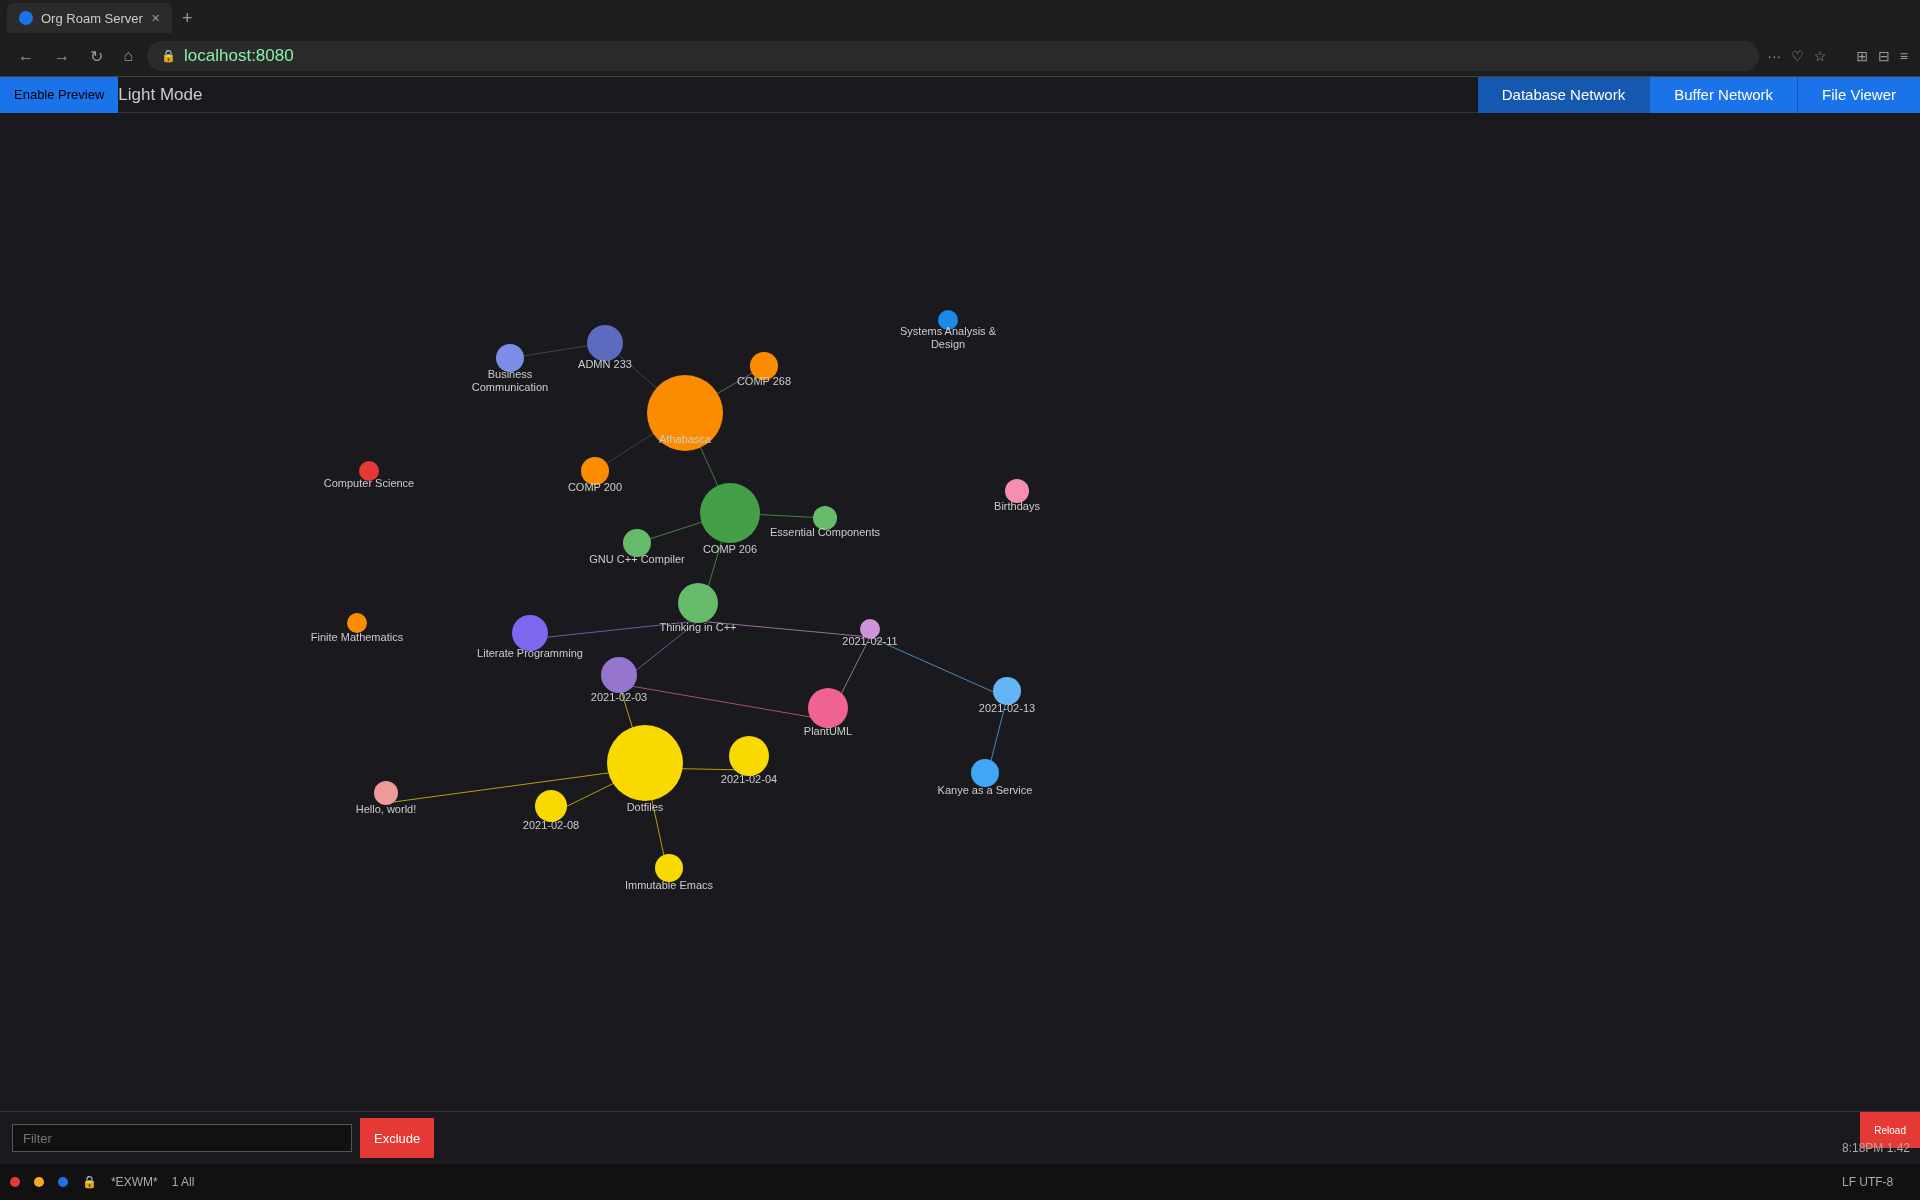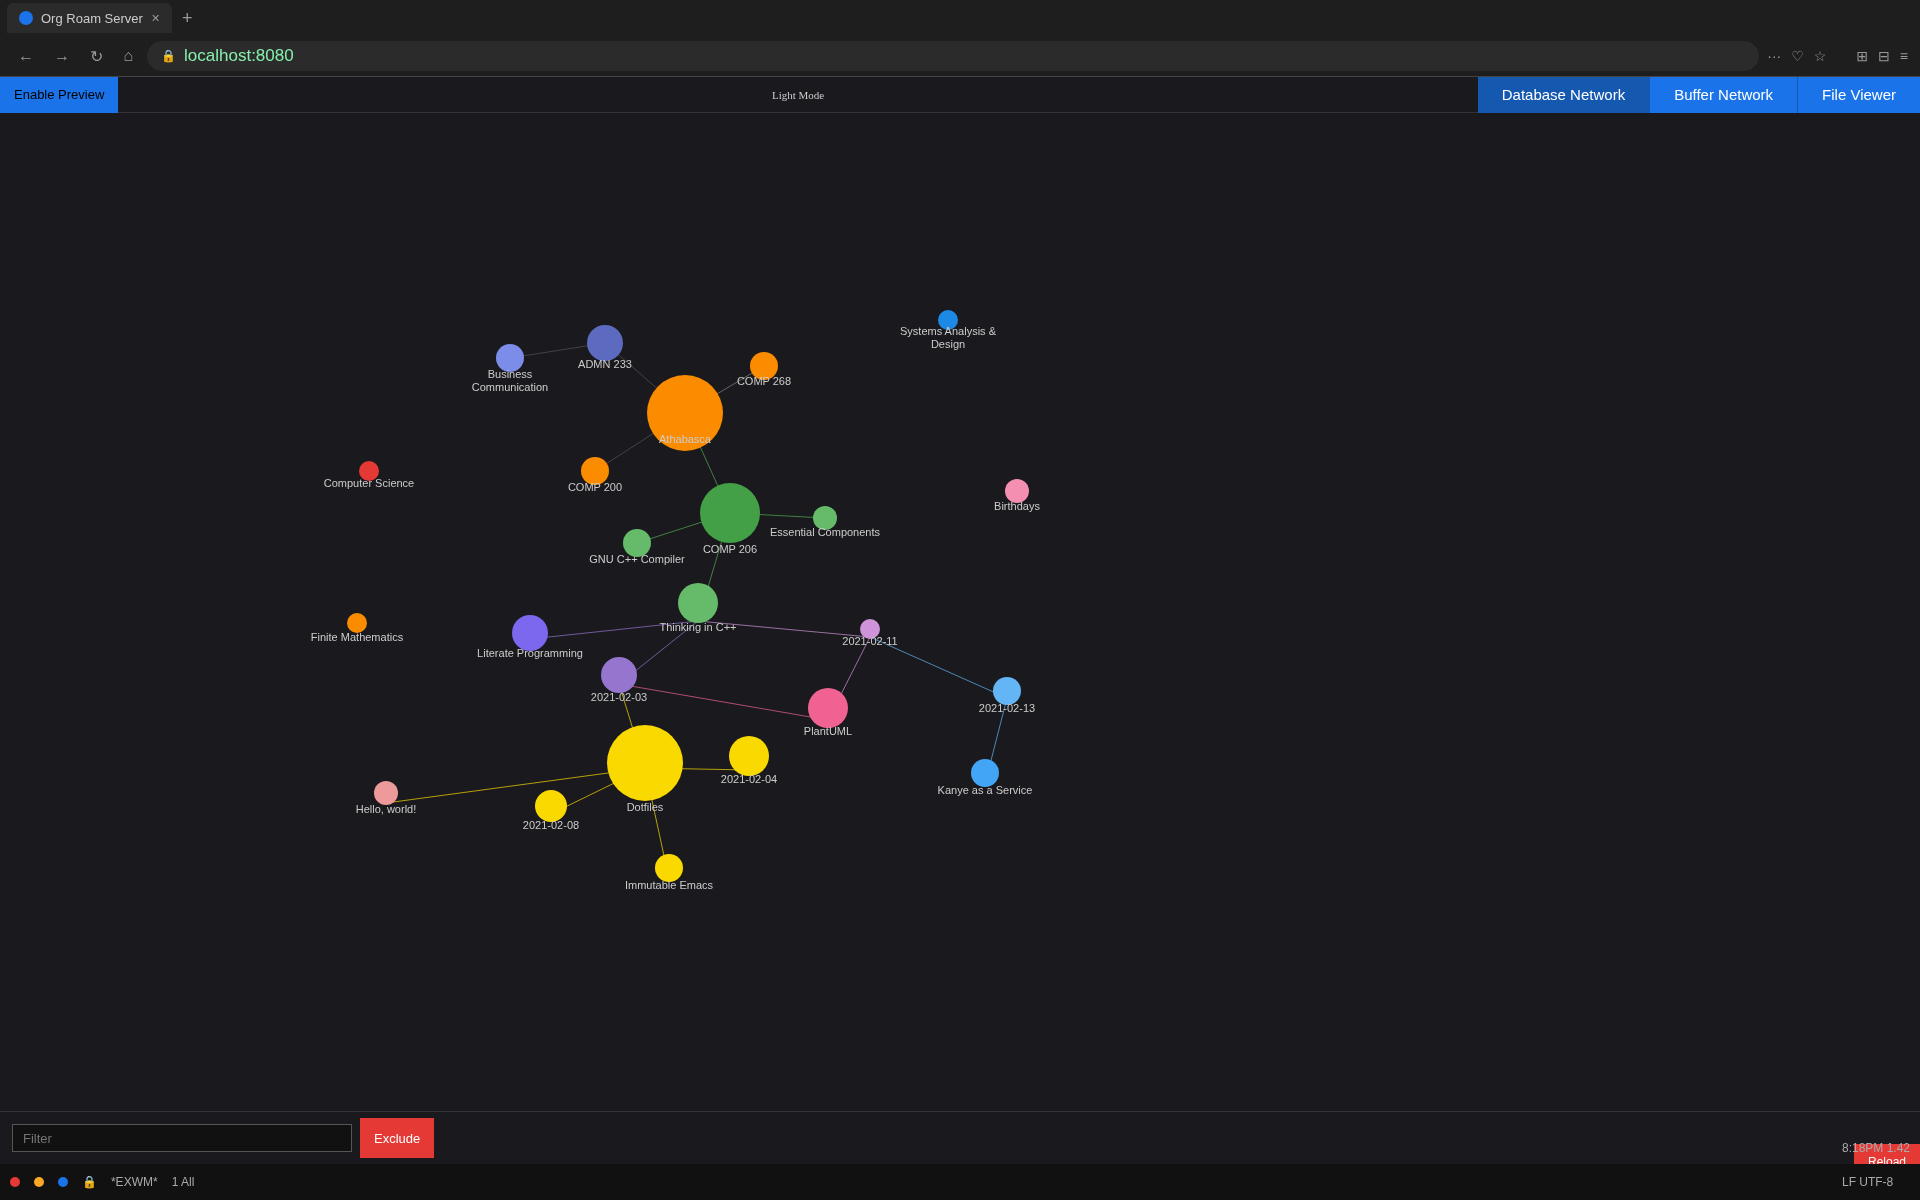--- a/index.html
+++ b/index.html
@@ -13,35 +13,35 @@
     .new-tab { color: #999; font-size: 18px; cursor: pointer; padding: 0 6px; }
     .address-bar { display: flex; align-items: center; background: #1e1e1e; height: 40px; padding: 0 12px; gap: 8px; }
     .nav-btn { background: none; border: none; color: #999; font-size: 16px; cursor: pointer; padding: 4px 6px; }
     .url-box { flex: 1; display: flex; align-items: center; background: #2b2b2b; border-radius: 20px; padding: 4px 14px; gap: 8px; height: 30px; }
     .url-text { color: #86efac; font-size: 17px; }
     .browser-actions { display: flex; align-items: center; gap: 10px; margin-left: auto; color: #999; font-size: 14px; }
 
     
     .app-toolbar { display: flex; align-items: center; background: #1a1a1e; height: 36px; border-bottom: 1px solid #333; }
     .btn-enable-preview { background: #1a73e8; color: #000000; border: none; padding: 6px 14px; font-size: 13px; cursor: pointer; height: 36px; }
-    .light-mode-label { flex: 1; text-align: center; color: #ccc; font-size: 11px; font-family: Liberation Serif, serif; }
+    .light-mode-label { flex: 1; text-align: left; color: #ccc; font-size: 17px; }
     .nav-tabs { display: flex; }
     .nav-tab { background: #1a73e8; color: #fff; border: none; padding: 6px 24px; font-size: 15px; cursor: pointer; height: 36px; border-left: 1px solid #1558b0; }
     .nav-tab:first-child { border-left: none; }
     .nav-tab.active { background: #1558b0; }
 
     
     .graph-area { position: relative; width: 1920px; height: 980px; overflow: hidden; }
     svg.graph { position: absolute; top: 0; left: 0; width: 100%; height: 100%; }
 
     
     .bottom-bar { position: fixed; bottom: 36px; left: 0; right: 0; display: flex; align-items: center; padding: 6px 12px; gap: 8px; background: #1a1a1e; border-top: 1px solid #333; }
     .filter-input { flex: 1; max-width: 340px; background: #111; border: 1px solid #555; color: #ccc; padding: 12px 10px; font-size: 13px; height: 28px; }
     .btn-exclude { background: #e53935; color: #ffffff; border: none; padding: 4px 14px; font-size: 13px; cursor: pointer; height: 40px; }
-    .btn-reload { position: fixed; right: 0; bottom: 20px; background: #e53935; color: #fff; border: none; padding: 0 14px; font-size: 12px; cursor: pointer; height: 36px; }
+    .btn-reload { position: fixed; right: 0; bottom: 52px; background: #e53935; color: #fff; border: none; padding: 0 14px; font-size: 10px; cursor: pointer; height: 36px; }
 
     
     .status-bar { position: fixed; bottom: 0; left: 0; right: 0; background: #111; height: 36px; display: flex; align-items: center; padding: 0 10px; gap: 14px; font-size: 12px; color: #aaa; }
     .status-dot-red { width: 10px; height: 10px; border-radius: 50%; background: #e53935; display: inline-block; }
     .status-dot-yellow { width: 10px; height: 10px; border-radius: 50%; background: #f9a825; display: inline-block; }
     .status-dot-blue { width: 10px; height: 10px; border-radius: 50%; background: #1a73e8; display: inline-block; }
     .status-lock { color: #aaa; }
     .status-right { margin-left: auto; display: flex; gap: 20px; flex-direction: column; }
 
     

